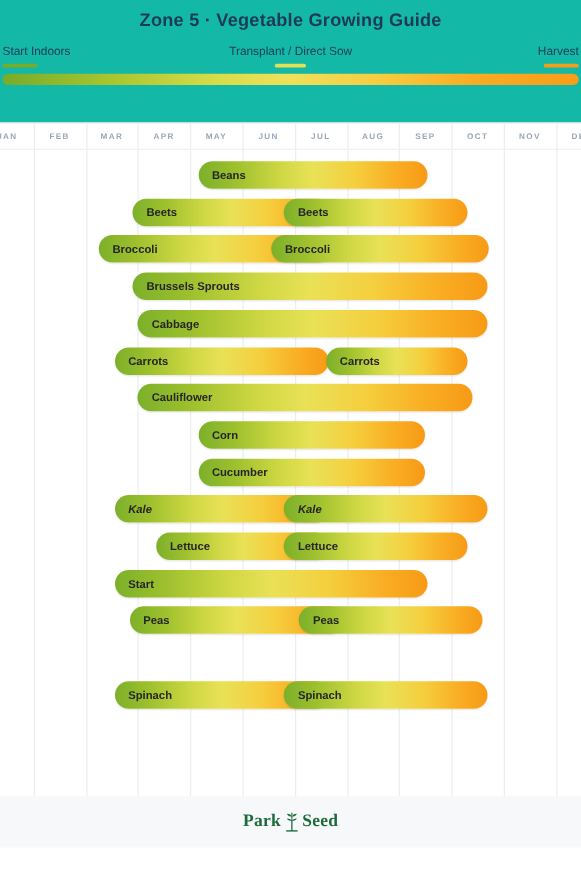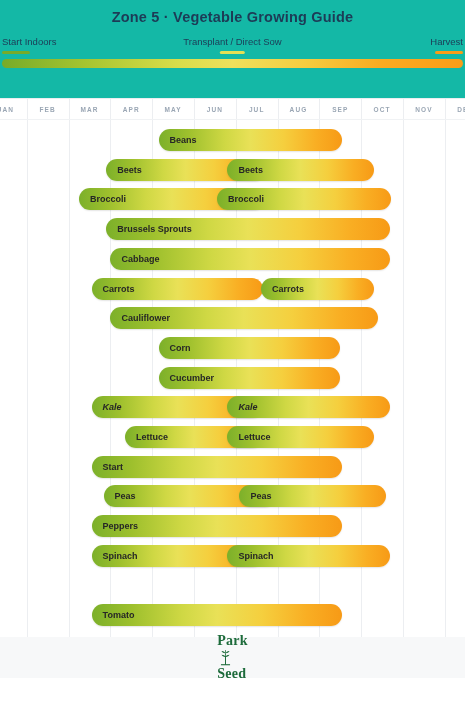--- a/index.html
+++ b/index.html
@@ -89,21 +89,21 @@
     font-size: 9px; font-weight: bold; color: #262626;
     padding-left: 11px; white-space: nowrap;
   }
 
   
   .footer {
     position: absolute; left: 0; top: 637px; width: 465px; height: 41px;
     background: #f7f8f9;
     display: flex; align-items: center; justify-content: center;
   }
-  .logo { display: flex; align-items: flex-start; color: #1d6b3b; flex-direction: column; }
+  .logo { display: flex; align-items: flex-end; color: #1d6b3b; }
   .logo-word {
     font-family: "Liberation Serif", serif;
     font-size: 14px; font-weight: bold; letter-spacing: .2px;
   }
   .logo-mark { width: 15px; height: 17px; margin: 0 1px; }
 </style>
 </head>
 <body>
 
 <div id="root">
@@ -235,36 +235,26 @@
           </div>
         </div>
         <div class="bar-row" style="top: 366.4px; margin-left: 12px;">
           <div class="bar" style="left: 91.6px; width: 171.4px; background: linear-gradient(to right, rgb(124, 176, 42) 0%, rgb(158, 192, 45) 16%, rgb(207, 216, 68) 36%, rgb(233, 225, 87) 50%, rgb(245, 207, 62) 68%, rgb(249, 174, 35) 86%, rgb(247, 154, 22) 100%);">
             <span class="bar-label">Peas</span>
           </div>
           <div class="bar" style="left: 227.4px; width: 146.3px; background: linear-gradient(to right, rgb(124, 176, 42) 0%, rgb(158, 192, 45) 16%, rgb(207, 216, 68) 36%, rgb(233, 225, 87) 50%, rgb(245, 207, 62) 68%, rgb(249, 174, 35) 86%, rgb(247, 154, 22) 100%);">
             <span class="bar-label">Peas</span>
           </div>
         </div>
-        <div class="bar-row" style="top: 396.1px;">
-          <div class="bar" style="left: 91.6px; width: 250.8px; background: linear-gradient(to right, rgb(124, 176, 42) 0%, rgb(158, 192, 45) 16%, rgb(207, 216, 68) 36%, rgb(233, 225, 87) 50%, rgb(245, 207, 62) 68%, rgb(249, 174, 35) 86%, rgb(247, 154, 22) 100%);">
-            <span class="bar-label">Peppers</span>
-          </div>
-        </div>
         <div class="bar-row" style="top: 425.8px;">
           <div class="bar" style="left: 91.6px; width: 171.4px; background: linear-gradient(to right, rgb(124, 176, 42) 0%, rgb(158, 192, 45) 16%, rgb(207, 216, 68) 36%, rgb(233, 225, 87) 50%, rgb(245, 207, 62) 68%, rgb(249, 174, 35) 86%, rgb(247, 154, 22) 100%);">
             <span class="bar-label">Spinach</span>
           </div>
           <div class="bar" style="left: 227.4px; width: 163px; background: linear-gradient(to right, rgb(124, 176, 42) 0%, rgb(158, 192, 45) 16%, rgb(207, 216, 68) 36%, rgb(233, 225, 87) 50%, rgb(245, 207, 62) 68%, rgb(249, 174, 35) 86%, rgb(247, 154, 22) 100%);">
             <span class="bar-label">Spinach</span>
-          </div>
-        </div>
-        <div class="bar-row" style="top: 485.2px;">
-          <div class="bar" style="left: 91.6px; width: 250.8px; background: linear-gradient(to right, rgb(124, 176, 42) 0%, rgb(158, 192, 45) 16%, rgb(207, 216, 68) 36%, rgb(233, 225, 87) 50%, rgb(245, 207, 62) 68%, rgb(249, 174, 35) 86%, rgb(247, 154, 22) 100%);">
-            <span class="bar-label">Tomato</span>
           </div>
         </div>
       </div>
   </div>
 
   <div class="footer">
     <div class="logo">
       <span class="logo-word" style="color: rgb(29, 107, 59);">Park</span>
       <span class="logo-mark">
         <svg viewBox="0 0 24 28" width="15" height="17" aria-hidden="true">

